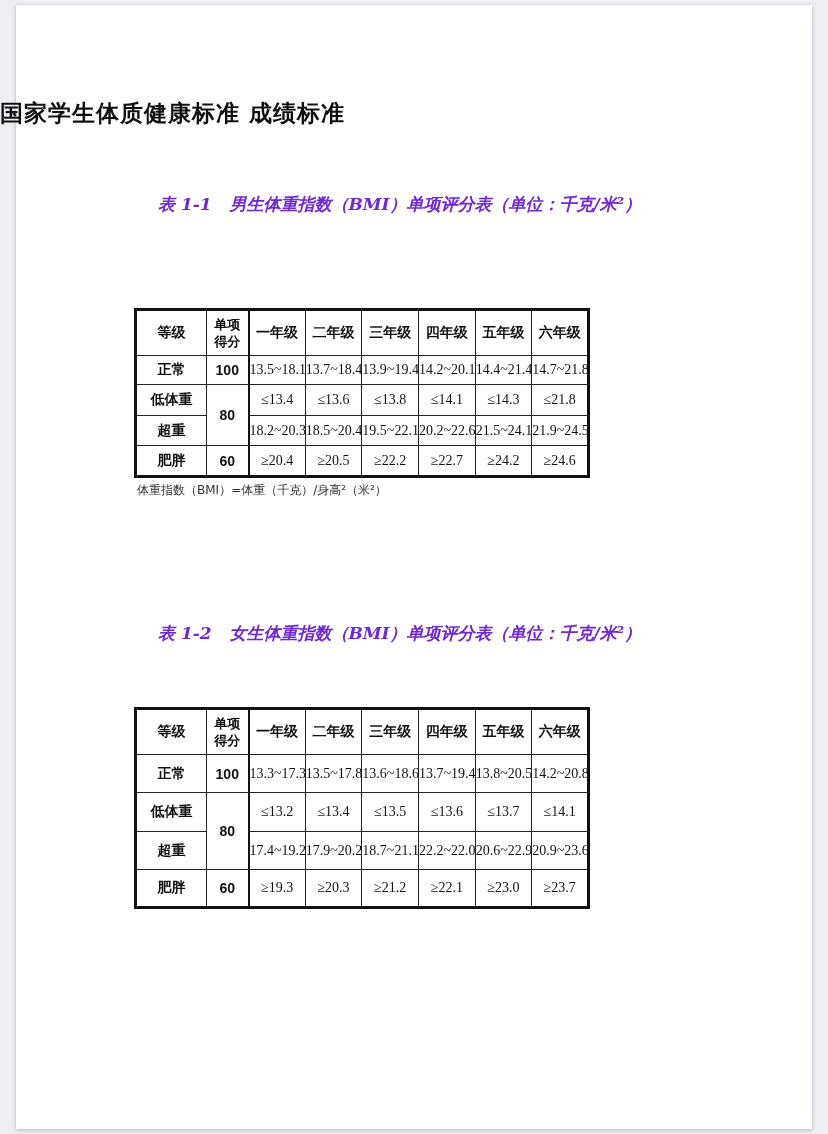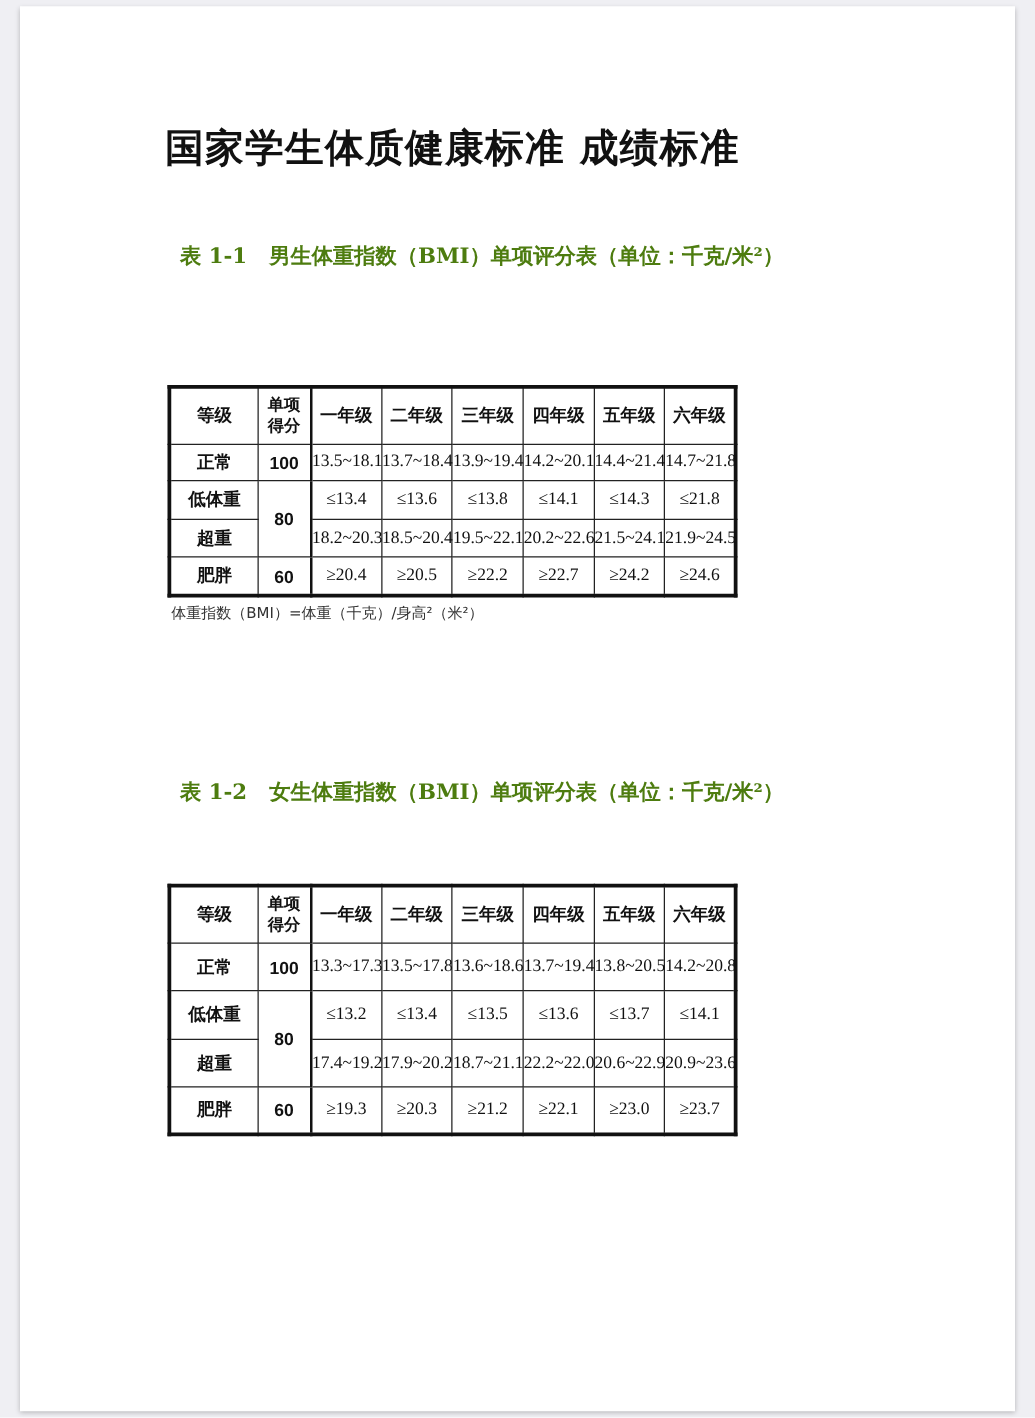--- a/index.html
+++ b/index.html
@@ -5,27 +5,27 @@
   html, body { margin:0; padding:0; }
   body {
     width:828px; height:1134px; background:#efeff3; position:relative; overflow:hidden;
     font-family:"DejaVu Sans", sans-serif;
   }
   .page {
     position:absolute; left:16px; top:5px; width:796px; height:1124px;
     background:#ffffff; box-shadow:0 1px 4px rgba(0,0,0,0.25);
   }
   .main-title {
-    position:absolute; left:0; width:724px; top:98px; text-align:center;
-    font-size:31px; font-weight:bold; color:#111; letter-spacing:1px;
+    position:absolute; left:0; width:724px; top:98px; 
+    font-size:23px; font-weight:bold; color:#111; letter-spacing:1px;
     font-family:"DejaVu Sans", sans-serif;
   }
   .tbl-title {
-    position:absolute; left:144px; font-size:17px; font-weight:bold; color:#4d7c0f;
-    font-family:"DejaVu Serif", serif; white-space:pre;
+    position:absolute; left:158px; font-size:17px; font-weight:bold; color:#6d28d9;
+    font-family:"DejaVu Serif", serif; white-space:pre;font-style:italic;
   }
   table.bmi {
     position:absolute; left:134px; width:456px; border-collapse:collapse;
     border:3px solid #111; table-layout:fixed;margin-top:42px;
   }
   table.bmi td, table.bmi th {
     border:1px solid #222; text-align:center; padding:0; color:#111;
   }
   table.bmi th { font-weight:bold; font-size:14px; font-family:"DejaVu Sans", sans-serif; }
   table.bmi th.two-line { font-size:13px; line-height:17px; }

